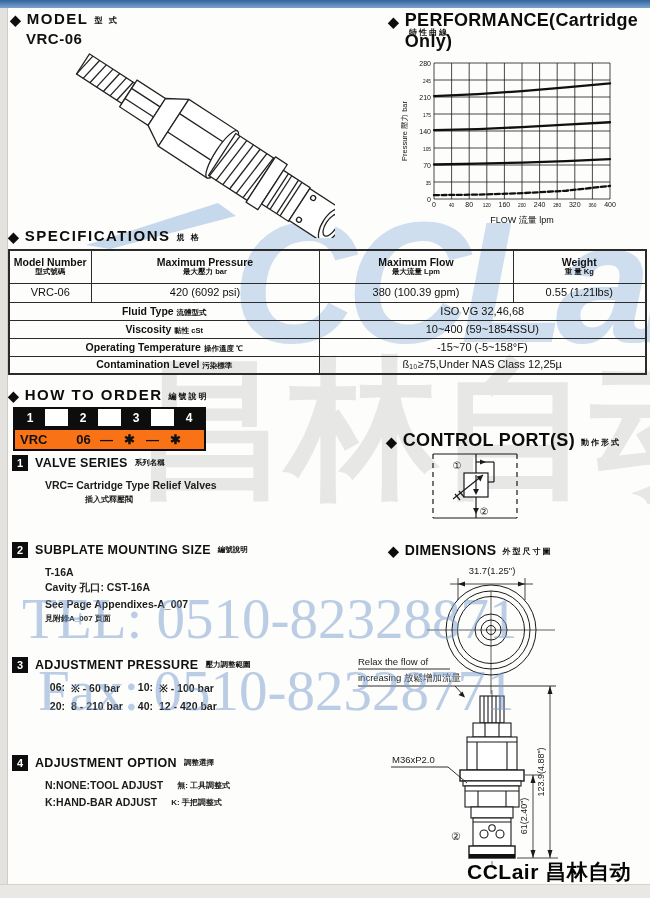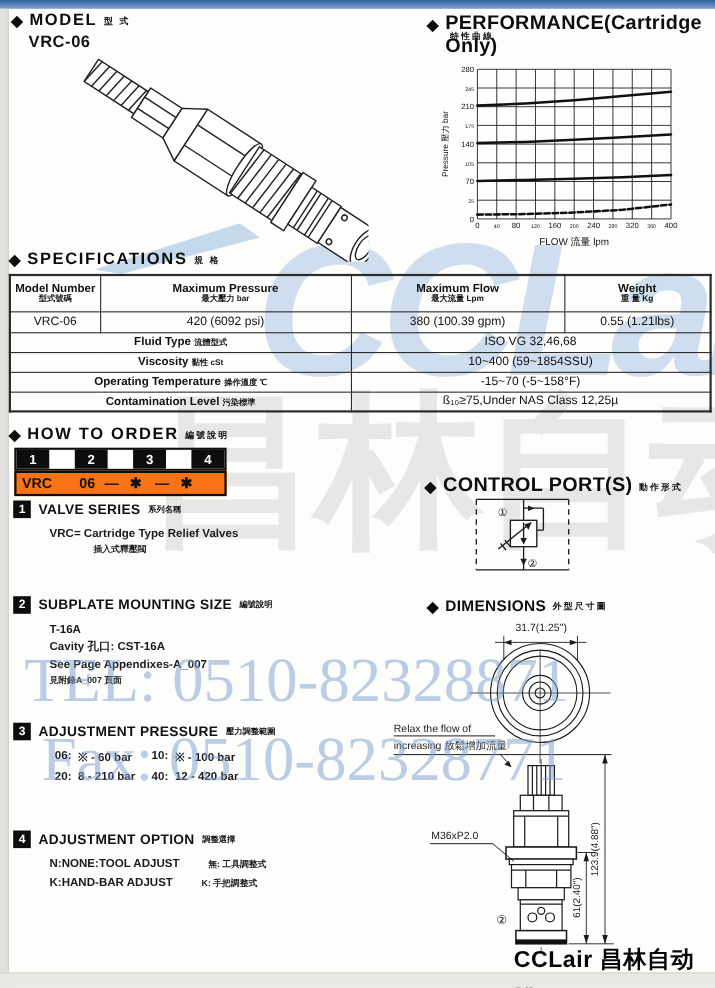--- a/index.html
+++ b/index.html
@@ -37,36 +37,36 @@
   .spec-wrap{left:8px;top:249px;}
   table.spec{border:2px solid #2b2b2b;}
   
   .order-bar{left:13px;top:407px;width:189px;height:17px;border:2px solid #0d0d0d;background:#fff;
              display:flex;}
   .ob-seg{background:#0d0d0d;color:#fff;font-weight:bold;font-size:12px;width:30px;
           display:flex;align-items:center;justify-content:center;}
   .ob-gap{flex:1;background:#fff;}
   .code-row{left:13px;top:428px;width:189px;height:19px;border:2px solid #0d0d0d;background:#f97316;
             display:flex;align-items:center;font-weight:bold;font-size:13px;}
-  .code-row .cp{width:23px;text-align:left;}
+  .code-row .cp{width:23px;text-align:center;}
   .code-row .cp-first{width:52px;text-align:left;padding-left:5px;}
   
   .sec{width:330px;}
   .sec-h{display:flex;align-items:center;gap:7px;}
   .numbox{width:16px;height:16px;background:#0d0d0d;color:#fff;font-weight:bold;font-size:11px;
           display:inline-flex;align-items:center;justify-content:center;}
   .sec-title{font-weight:bold;font-size:12.5px;letter-spacing:0.3px;}
   .sec-cn{font-size:7.5px;font-weight:bold;}
   .sec-body{padding:8px 0 0 33px;font-size:10.5px;color:#1c1c1c;font-weight:bold;}
   .sec-body .ln{margin-bottom:3px;}
   .cnline{font-size:8px;}
   .optgrid{display:grid;grid-template-columns:88px 110px;row-gap:5px;}
   .opt{display:flex;gap:6px;}
   .opt .oc{width:20px;text-align:right;}
-  .opt4{margin-bottom:5px;display:flex;gap:26px;}
+  .opt4{margin-bottom:5px;display:flex;gap:14px;}
   .opt4 .cn{font-size:8px;position:relative;top:1px;}
   
   .footer-brand{left:467px;top:858px;font-size:21px;font-weight:600;color:#050505;letter-spacing:0.5px;}
   svg text{font-family:"Liberation Sans",sans-serif;}
 </style>
 </head>
 <body>
 
 <div id="page">
 

